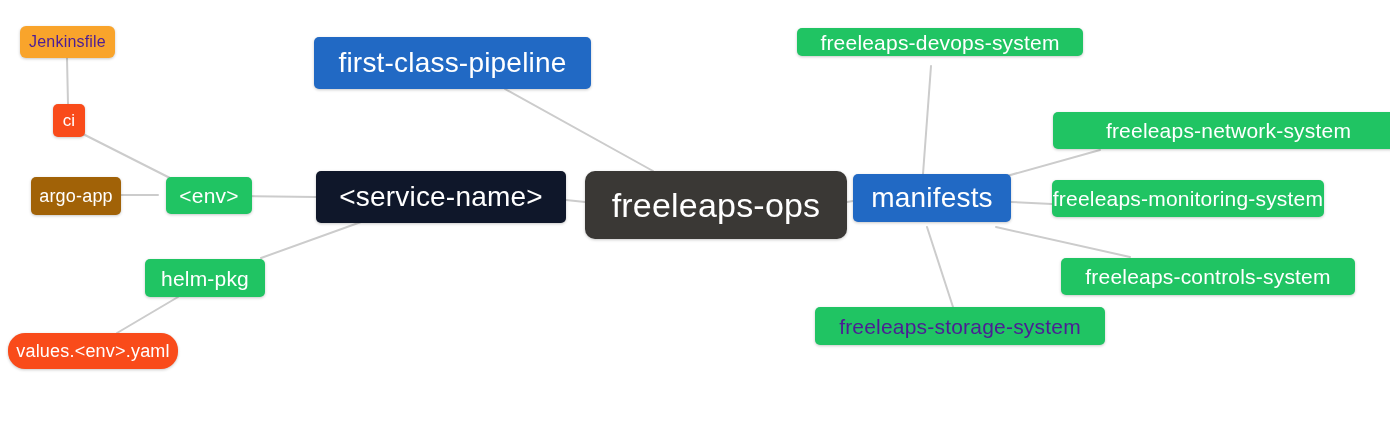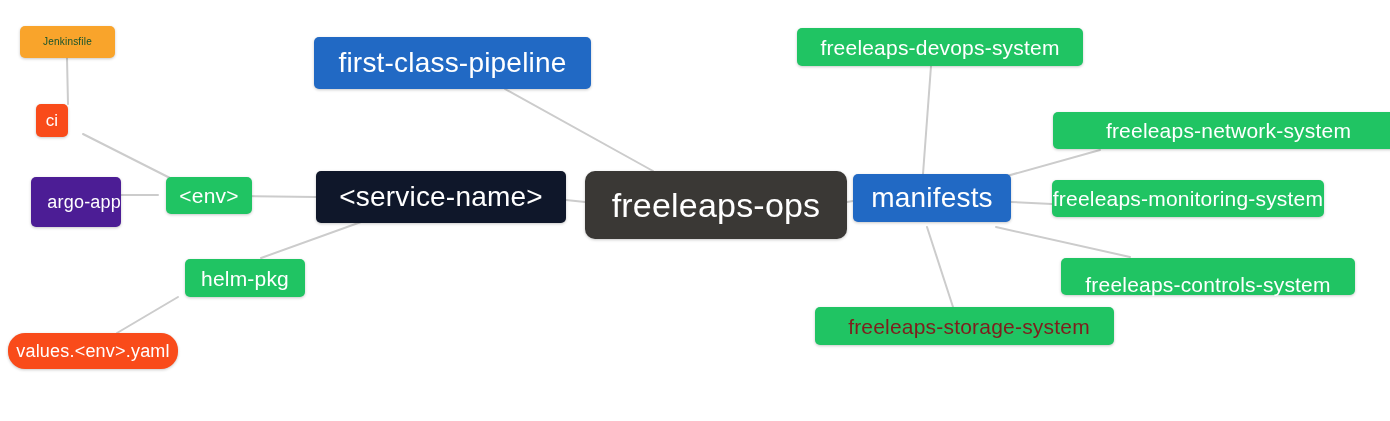--- a/index.html
+++ b/index.html
@@ -62,44 +62,44 @@
       </div>
       <div class="node" style="left: 316px; top: 171px; width: 250px; height: 52px; font-size: 28px; background: #0f172a; color: rgb(255, 255, 255);">
         <span>&lt;service-name&gt;</span>
       </div>
       <div class="node" style="left: 853px; top: 174px; width: 158px; height: 48px; font-size: 28px; background: rgb(33, 105, 196); color: rgb(255, 255, 255);">
         <span>manifests</span>
       </div>
       <div class="node" style="left: 158px; top: 177px; width: 86px; height: 37px; font-size: 21px; background: rgb(32, 196, 99); color: rgb(255, 255, 255); margin-left: 8px;">
         <span>&lt;env&gt;</span>
       </div>
-      <div class="node" style="left: 145px; top: 259px; width: 120px; height: 38px; font-size: 21px; background: rgb(32, 196, 99); color: rgb(255, 255, 255); margin-left: 40px;">
+      <div class="node" style="left: 145px; top: 259px; width: 120px; height: 38px; font-size: 21px; background: rgb(32, 196, 99); color: rgb(255, 255, 255);">
         <span>helm-pkg</span>
       </div>
-      <div class="node" style="left: 20px; top: 26px; width: 95px; height: 32px; font-size: 10px; background: rgb(249, 164, 43); color: #14532d;">
+      <div class="node" style="left: 20px; top: 26px; width: 95px; height: 32px; font-size: 16px; background: rgb(249, 164, 43); color: #4c1d95; border-radius: 6px;">
         <span>Jenkinsfile</span>
       </div>
-      <div class="node" style="left: 36px; top: 104px; width: 32px; height: 33px; font-size: 17px; background: rgb(249, 75, 26); color: rgb(255, 255, 255);">
+      <div class="node" style="left: 53px; top: 104px; width: 32px; height: 33px; font-size: 17px; background: rgb(249, 75, 26); color: rgb(255, 255, 255);">
         <span>ci</span>
       </div>
-      <div class="node" style="left: 31px; top: 177px; width: 90px; height: 50px; font-size: 18px; background: #4c1d95; color: rgb(255, 255, 255); justify-content: flex-end;">
+      <div class="node" style="left: 31px; top: 177px; width: 90px; height: 38px; font-size: 18px; background: #a16207; color: rgb(255, 255, 255);">
         <span>argo-app</span>
       </div>
       <div class="node" style="left: 8px; top: 333px; width: 170px; height: 36px; font-size: 18px; background: rgb(249, 75, 26); color: rgb(255, 255, 255); border-radius: 17px;">
         <span>values.&lt;env&gt;.yaml</span>
       </div>
-      <div class="node" style="left: 797px; top: 28px; width: 286px; height: 38px; font-size: 21px; background: rgb(32, 196, 99); color: rgb(255, 255, 255);">
+      <div class="node" style="left: 797px; top: 28px; width: 286px; height: 28px; font-size: 21px; background: rgb(32, 196, 99); color: rgb(255, 255, 255);">
         <span>freeleaps-devops-system</span>
       </div>
       <div class="node" style="left: 1053px; top: 112px; width: 351px; height: 37px; font-size: 21px; background: rgb(32, 196, 99); color: rgb(255, 255, 255);">
         <span>freeleaps-network-system</span>
       </div>
       <div class="node" style="left: 1052px; top: 180px; width: 272px; height: 37px; font-size: 21px; background: rgb(32, 196, 99); color: rgb(255, 255, 255);">
         <span>freeleaps-monitoring-system</span>
       </div>
-      <div class="node" style="left: 1061px; top: 258px; width: 294px; height: 37px; font-size: 21px; background: rgb(32, 196, 99); color: rgb(255, 255, 255); align-items: flex-end;">
+      <div class="node" style="left: 1061px; top: 258px; width: 294px; height: 37px; font-size: 21px; background: rgb(32, 196, 99); color: rgb(255, 255, 255);">
         <span>freeleaps-controls-system</span>
       </div>
-      <div class="node" style="left: 815px; top: 307px; width: 290px; height: 38px; font-size: 21px; background: rgb(32, 196, 99); color: #7f1d1d; padding-left: 9px;">
+      <div class="node" style="left: 815px; top: 307px; width: 290px; height: 38px; font-size: 21px; background: rgb(32, 196, 99); color: #4c1d95;">
         <span>freeleaps-storage-system</span>
       </div>
     </div>
 </div>
 
 </body></html>

